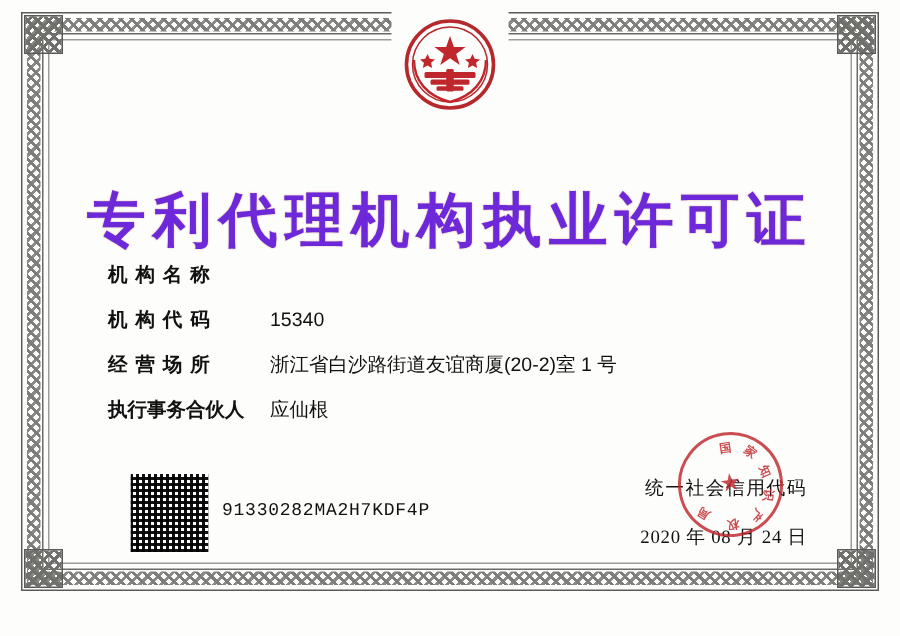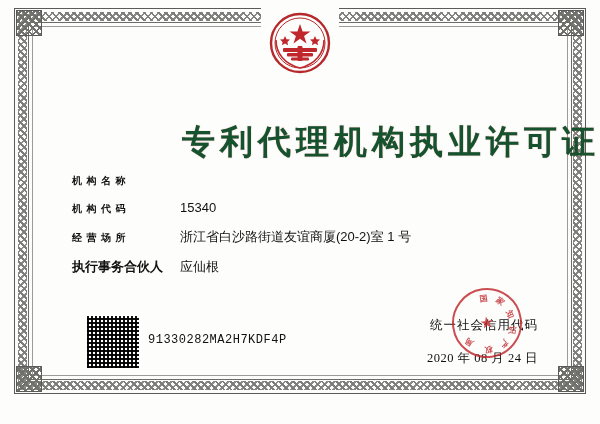--- a/index.html
+++ b/index.html
@@ -103,26 +103,26 @@
     align-items: center;
     justify-content: center;
   }
 
   
   .title {
     position: absolute;
     left: 0;
     right: 0;
     top: 120px;
-    text-align: right;
+    text-align: center;
     font-family: "Liberation Serif", serif;
-    font-size: 33px;
+    font-size: 39px;
     font-weight: bold;
     letter-spacing: 5px;
-    color: #14532d;
+    color: #6d28d9;
     text-shadow: 0 0 1px rgba(140,20,25,0.5);
   }
 
   
   .fields {
     position: absolute;
     left: 72px;
     top: 174px;
     right: 60px;
   }
@@ -132,21 +132,21 @@
     margin-bottom: 12px;
     font-size: 13.5px;
     color: #1a1a1a;
   }
   .field-label {
     width: 108px;
     flex: 0 0 108px;
     font-weight: bold;
     letter-spacing: 1px;
     color: #111;
-    font-size: 10px;
+    font-size: 13px;
   }
   .field-label.tight {
     letter-spacing: 0px;
     font-size: 13px;
   }
   .field-value {
     font-size: 13px;
     color: #111;
     font-family: "Liberation Sans", sans-serif;
   }

